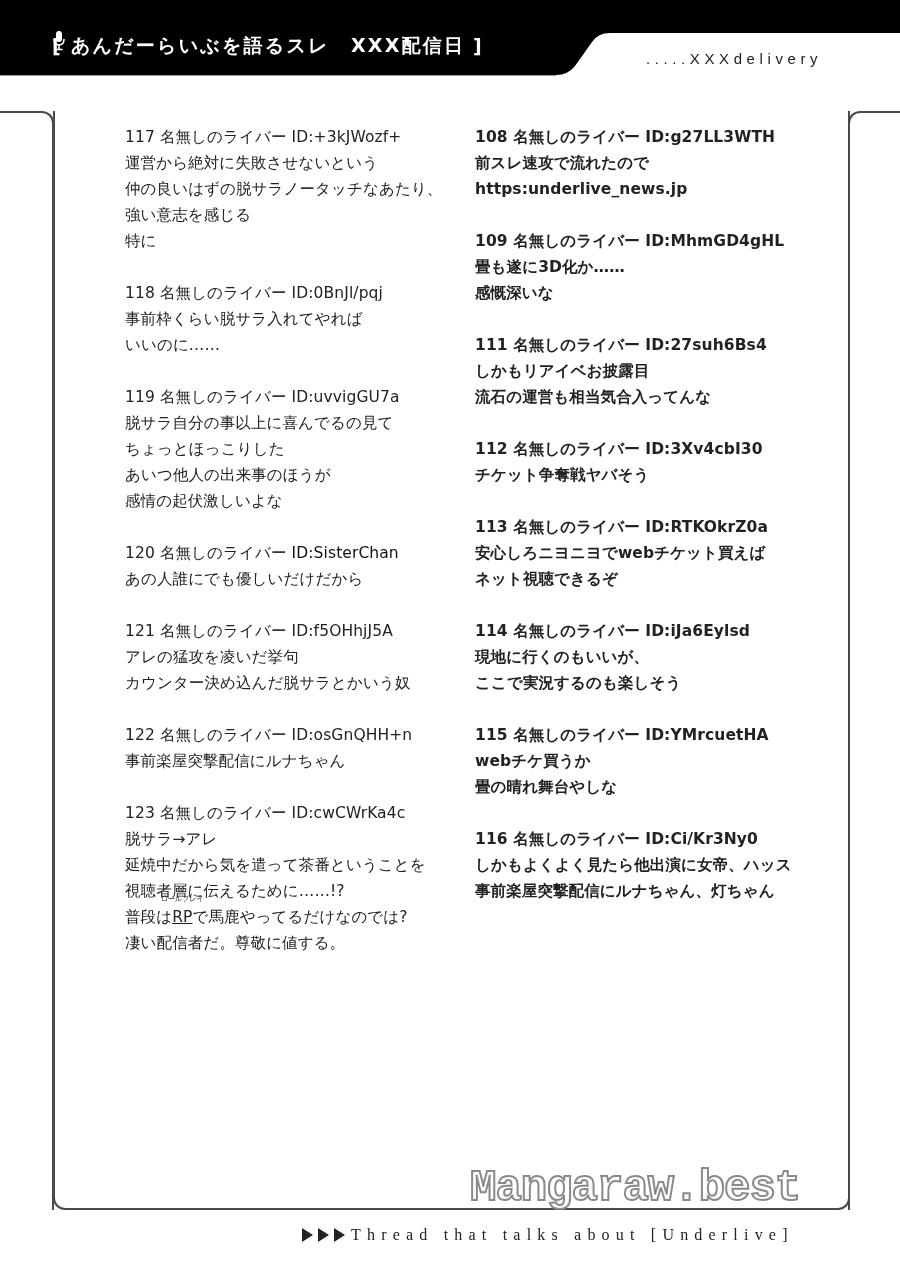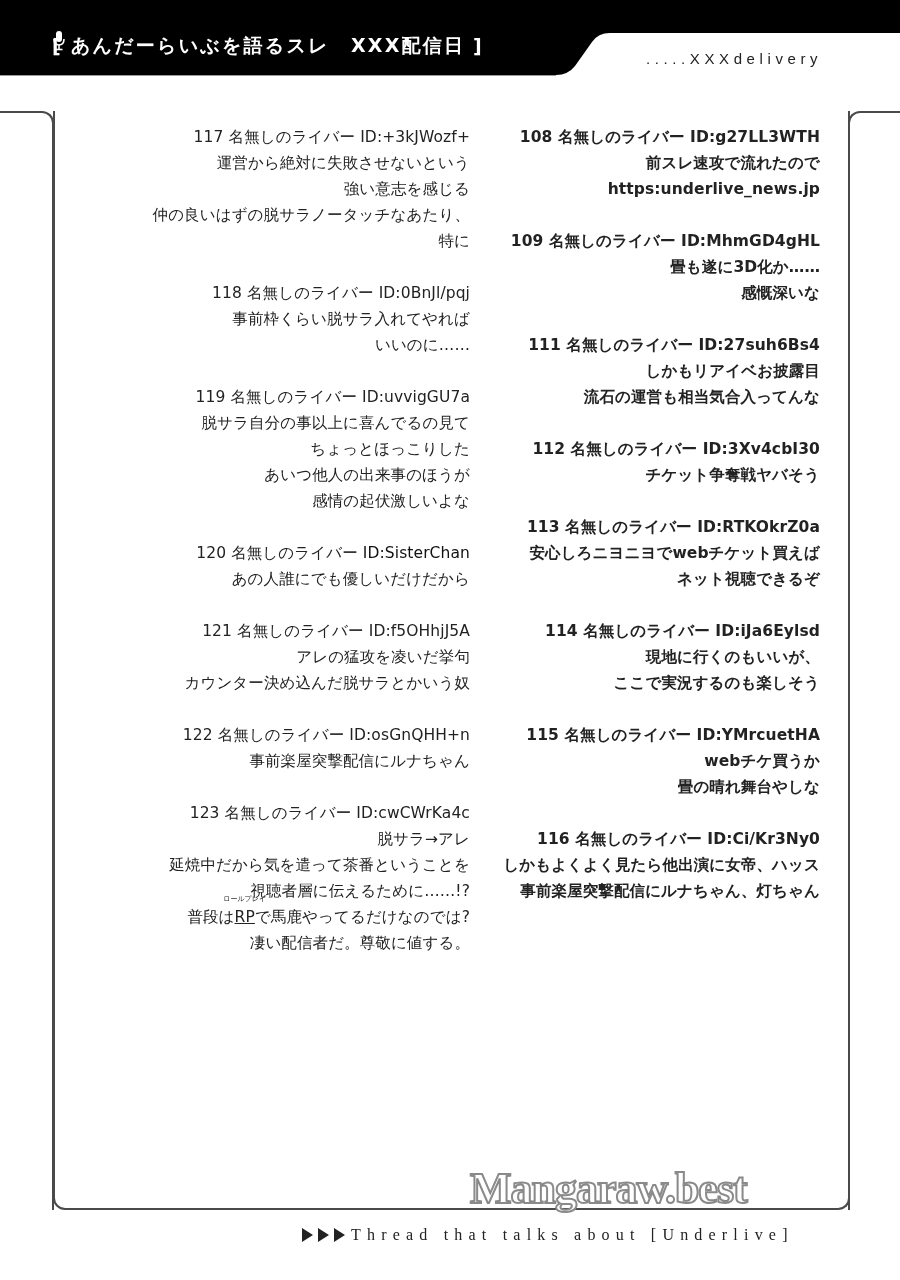--- a/index.html
+++ b/index.html
@@ -31,40 +31,40 @@
     }
     .frame-left { left: -20px; top: 111px; width: 74px; height: 1099px; }
     .frame-main { left: 53px; top: 111px; width: 797px; height: 1099px; border-left: 2px solid #4a4a4a; }
     .frame-right { left: 848px; top: 111px; width: 80px; height: 1099px; }
     
     .frame-main { border-top: none; border-right: 2px solid #4a4a4a; border-radius: 0 0 12px 12px; }
     .frame-right { border-radius: 12px 0 0 0; border-bottom: none; border-right: none; }
     .frame-left { border-radius: 0 12px 0 0; border-bottom: none; border-left: none; }
 
     
-    .column { position: absolute; top: 124px; width: 345px; text-align: right; }
+    .column { position: absolute; top: 124px; width: 345px; }
     .col-left { left: 125px; }
     .col-right { left: 475px; font-weight: bold; }
 
     .post { margin-bottom: 26px; }
     .post-line {
       font-size: 15.5px; line-height: 26px; height: 26px; white-space: nowrap;
       color: #222222; letter-spacing: 0.1px;
     }
     .post-id.bold { font-weight: normal; color: #111111; }
     .ruby-wrap { position: relative; display: inline-block; text-decoration: underline; }
     .ruby-text {
       position: absolute; left: 50%; top: -9px; transform: translateX(-50%);
       font-size: 7px; line-height: 8px; white-space: nowrap; letter-spacing: 0;
     }
 
     
     .watermark {
       position: absolute; left: 470px; top: 1163px;
-      font-family: Liberation Serif, serif; font-weight: bold;
+      font-family: Liberation Mono, monospace; font-weight: bold;
       font-size: 44px; letter-spacing: -1px;
       color: #ffffff;
       -webkit-text-stroke: 2px #8a8a8a;
       white-space: nowrap;
     }
 
     
     .footer {
       position: absolute; left: 302px; top: 1224px; height: 22px;
       display: flex; align-items: center; gap: 6px;
@@ -105,22 +105,22 @@
 
 <div class="column col-left">
 
   <div class="post">
     <div class="post-line">
       <span>117</span>
       <span>名無しのライバー</span>
       <span class="post-id">ID:+3kJWozf+</span>
     </div>
     <div class="post-line">運営から絶対に失敗させないという</div>
+    <div class="post-line">仲の良いはずの脱サラノータッチなあたり、</div>
     <div class="post-line">強い意志を感じる</div>
-    <div class="post-line">仲の良いはずの脱サラノータッチなあたり、</div>
     <div class="post-line">特に</div>
   </div>
 
   <div class="post">
     <div class="post-line">
       <span>118</span>
       <span>名無しのライバー</span>
       <span class="post-id">ID:0BnJl/pqj</span>
     </div>
     <div class="post-line">事前枠くらい脱サラ入れてやれば</div>

